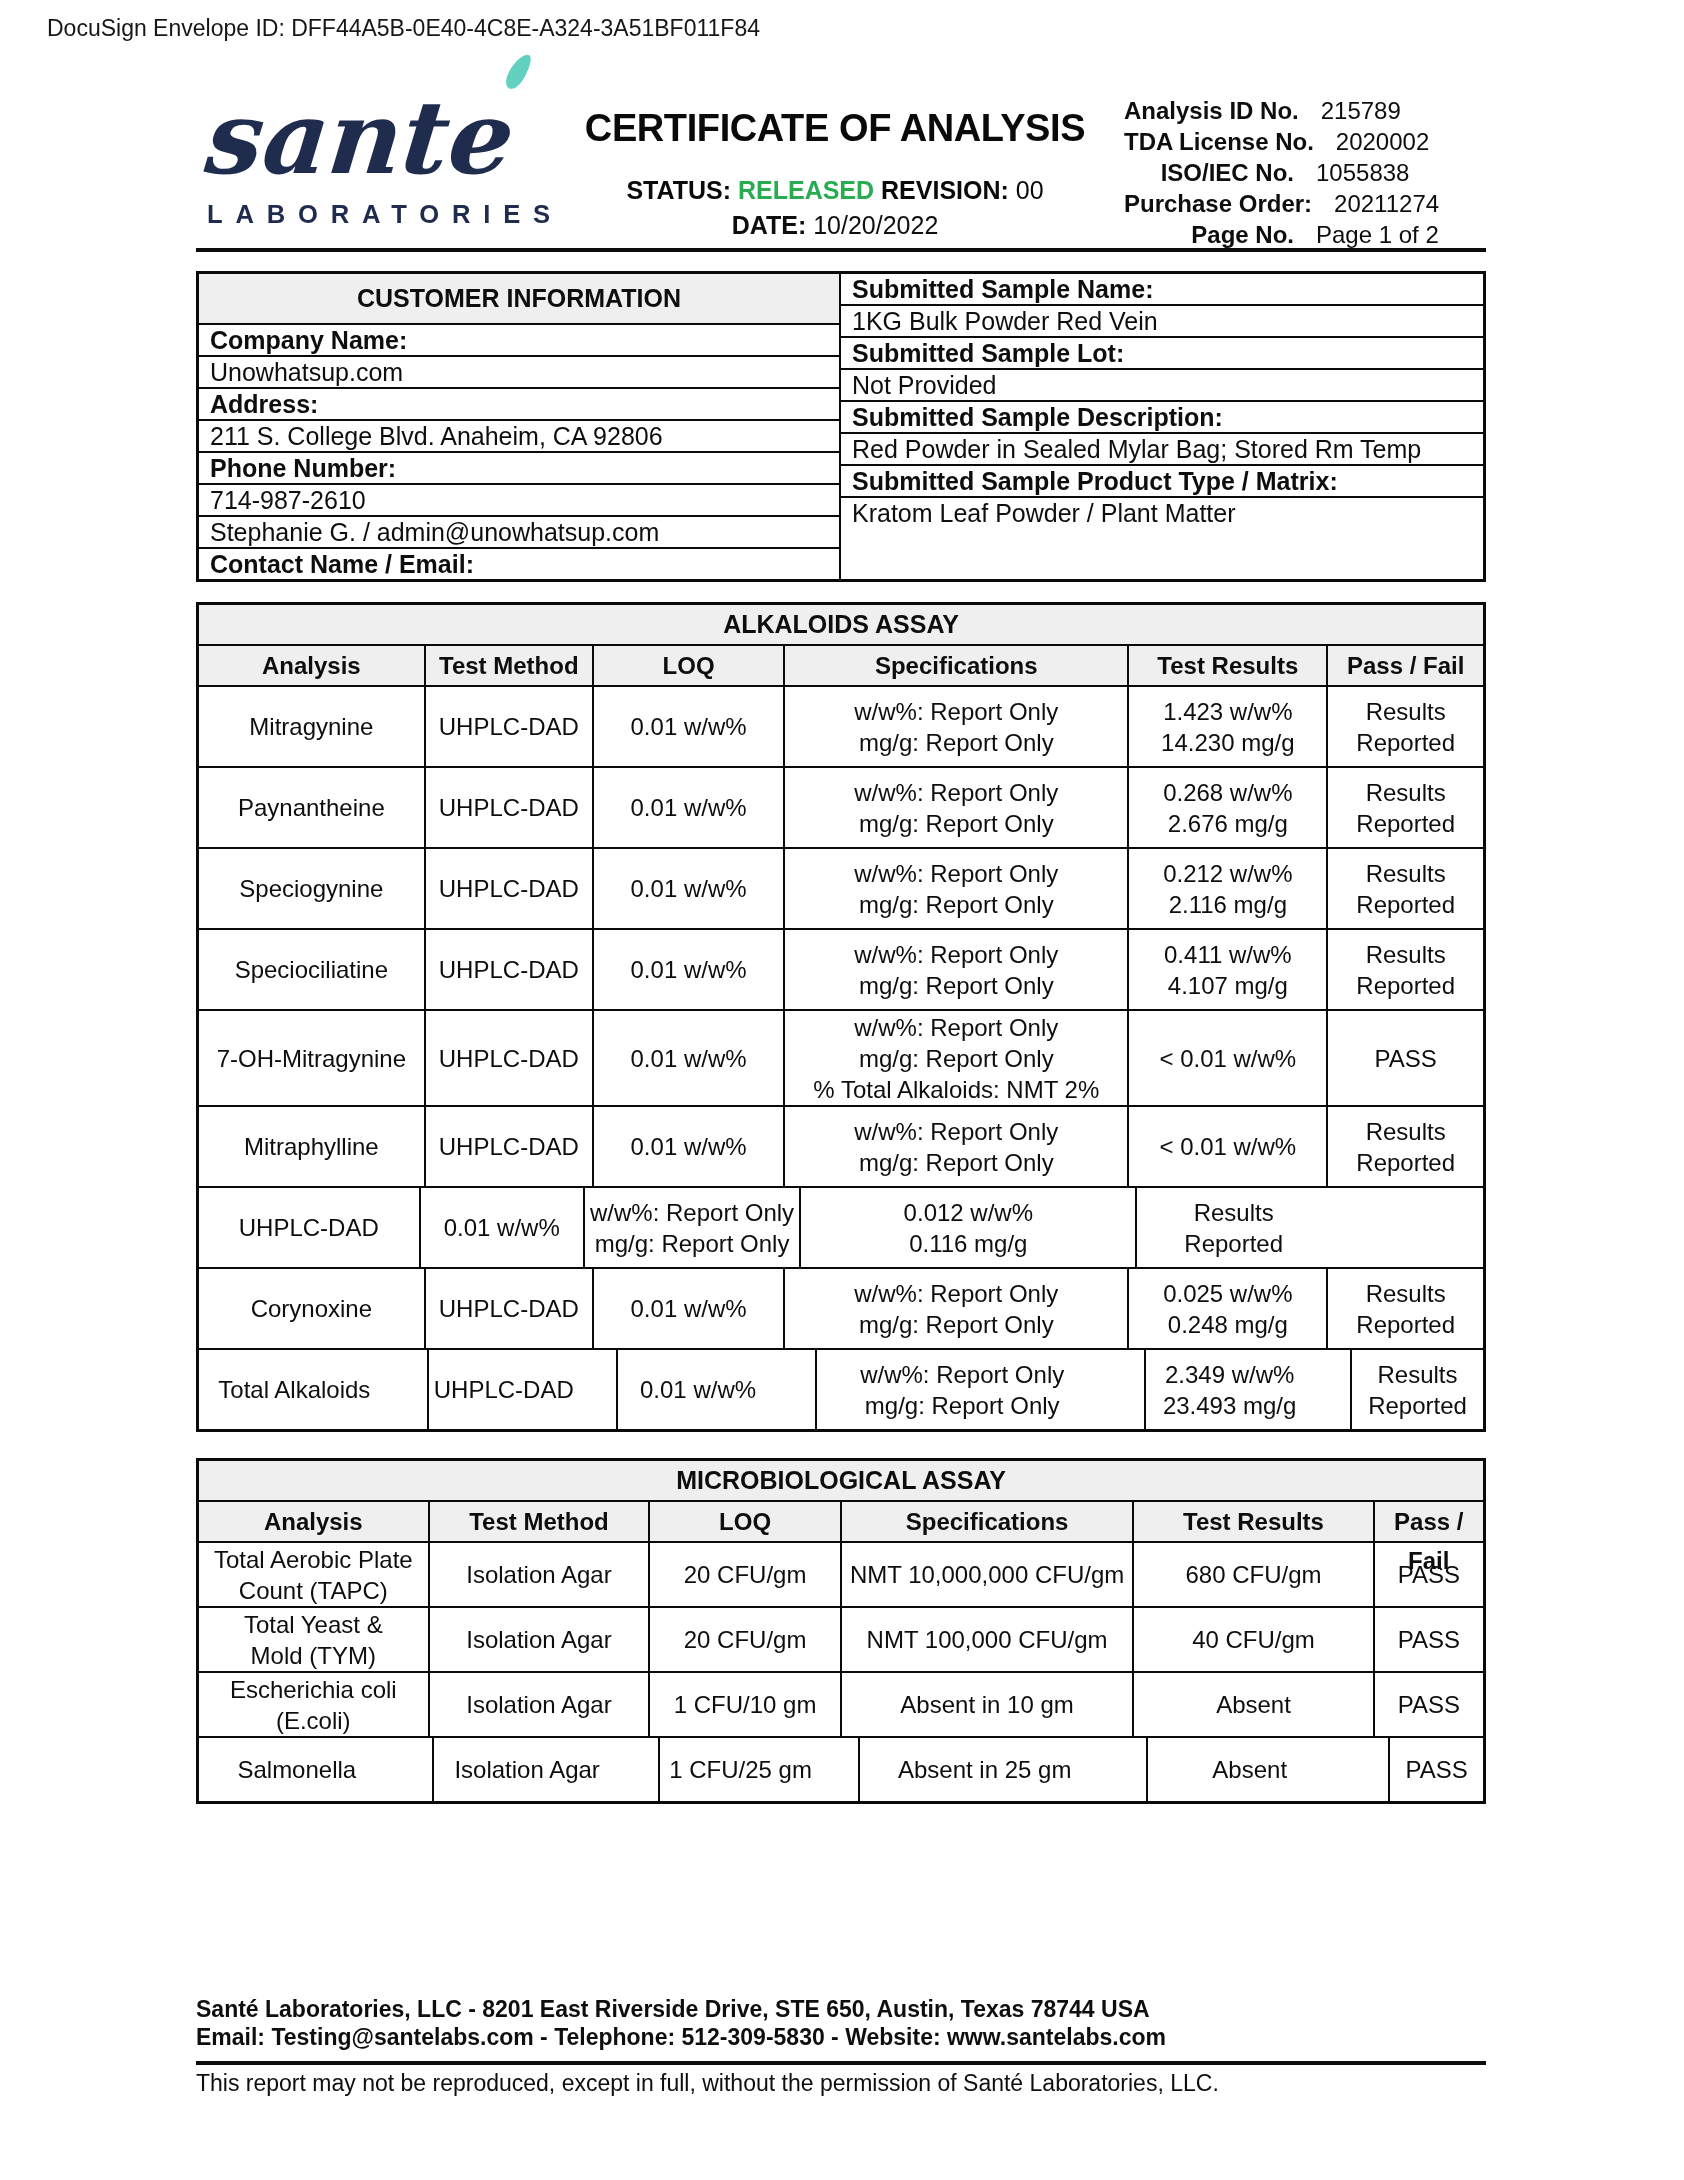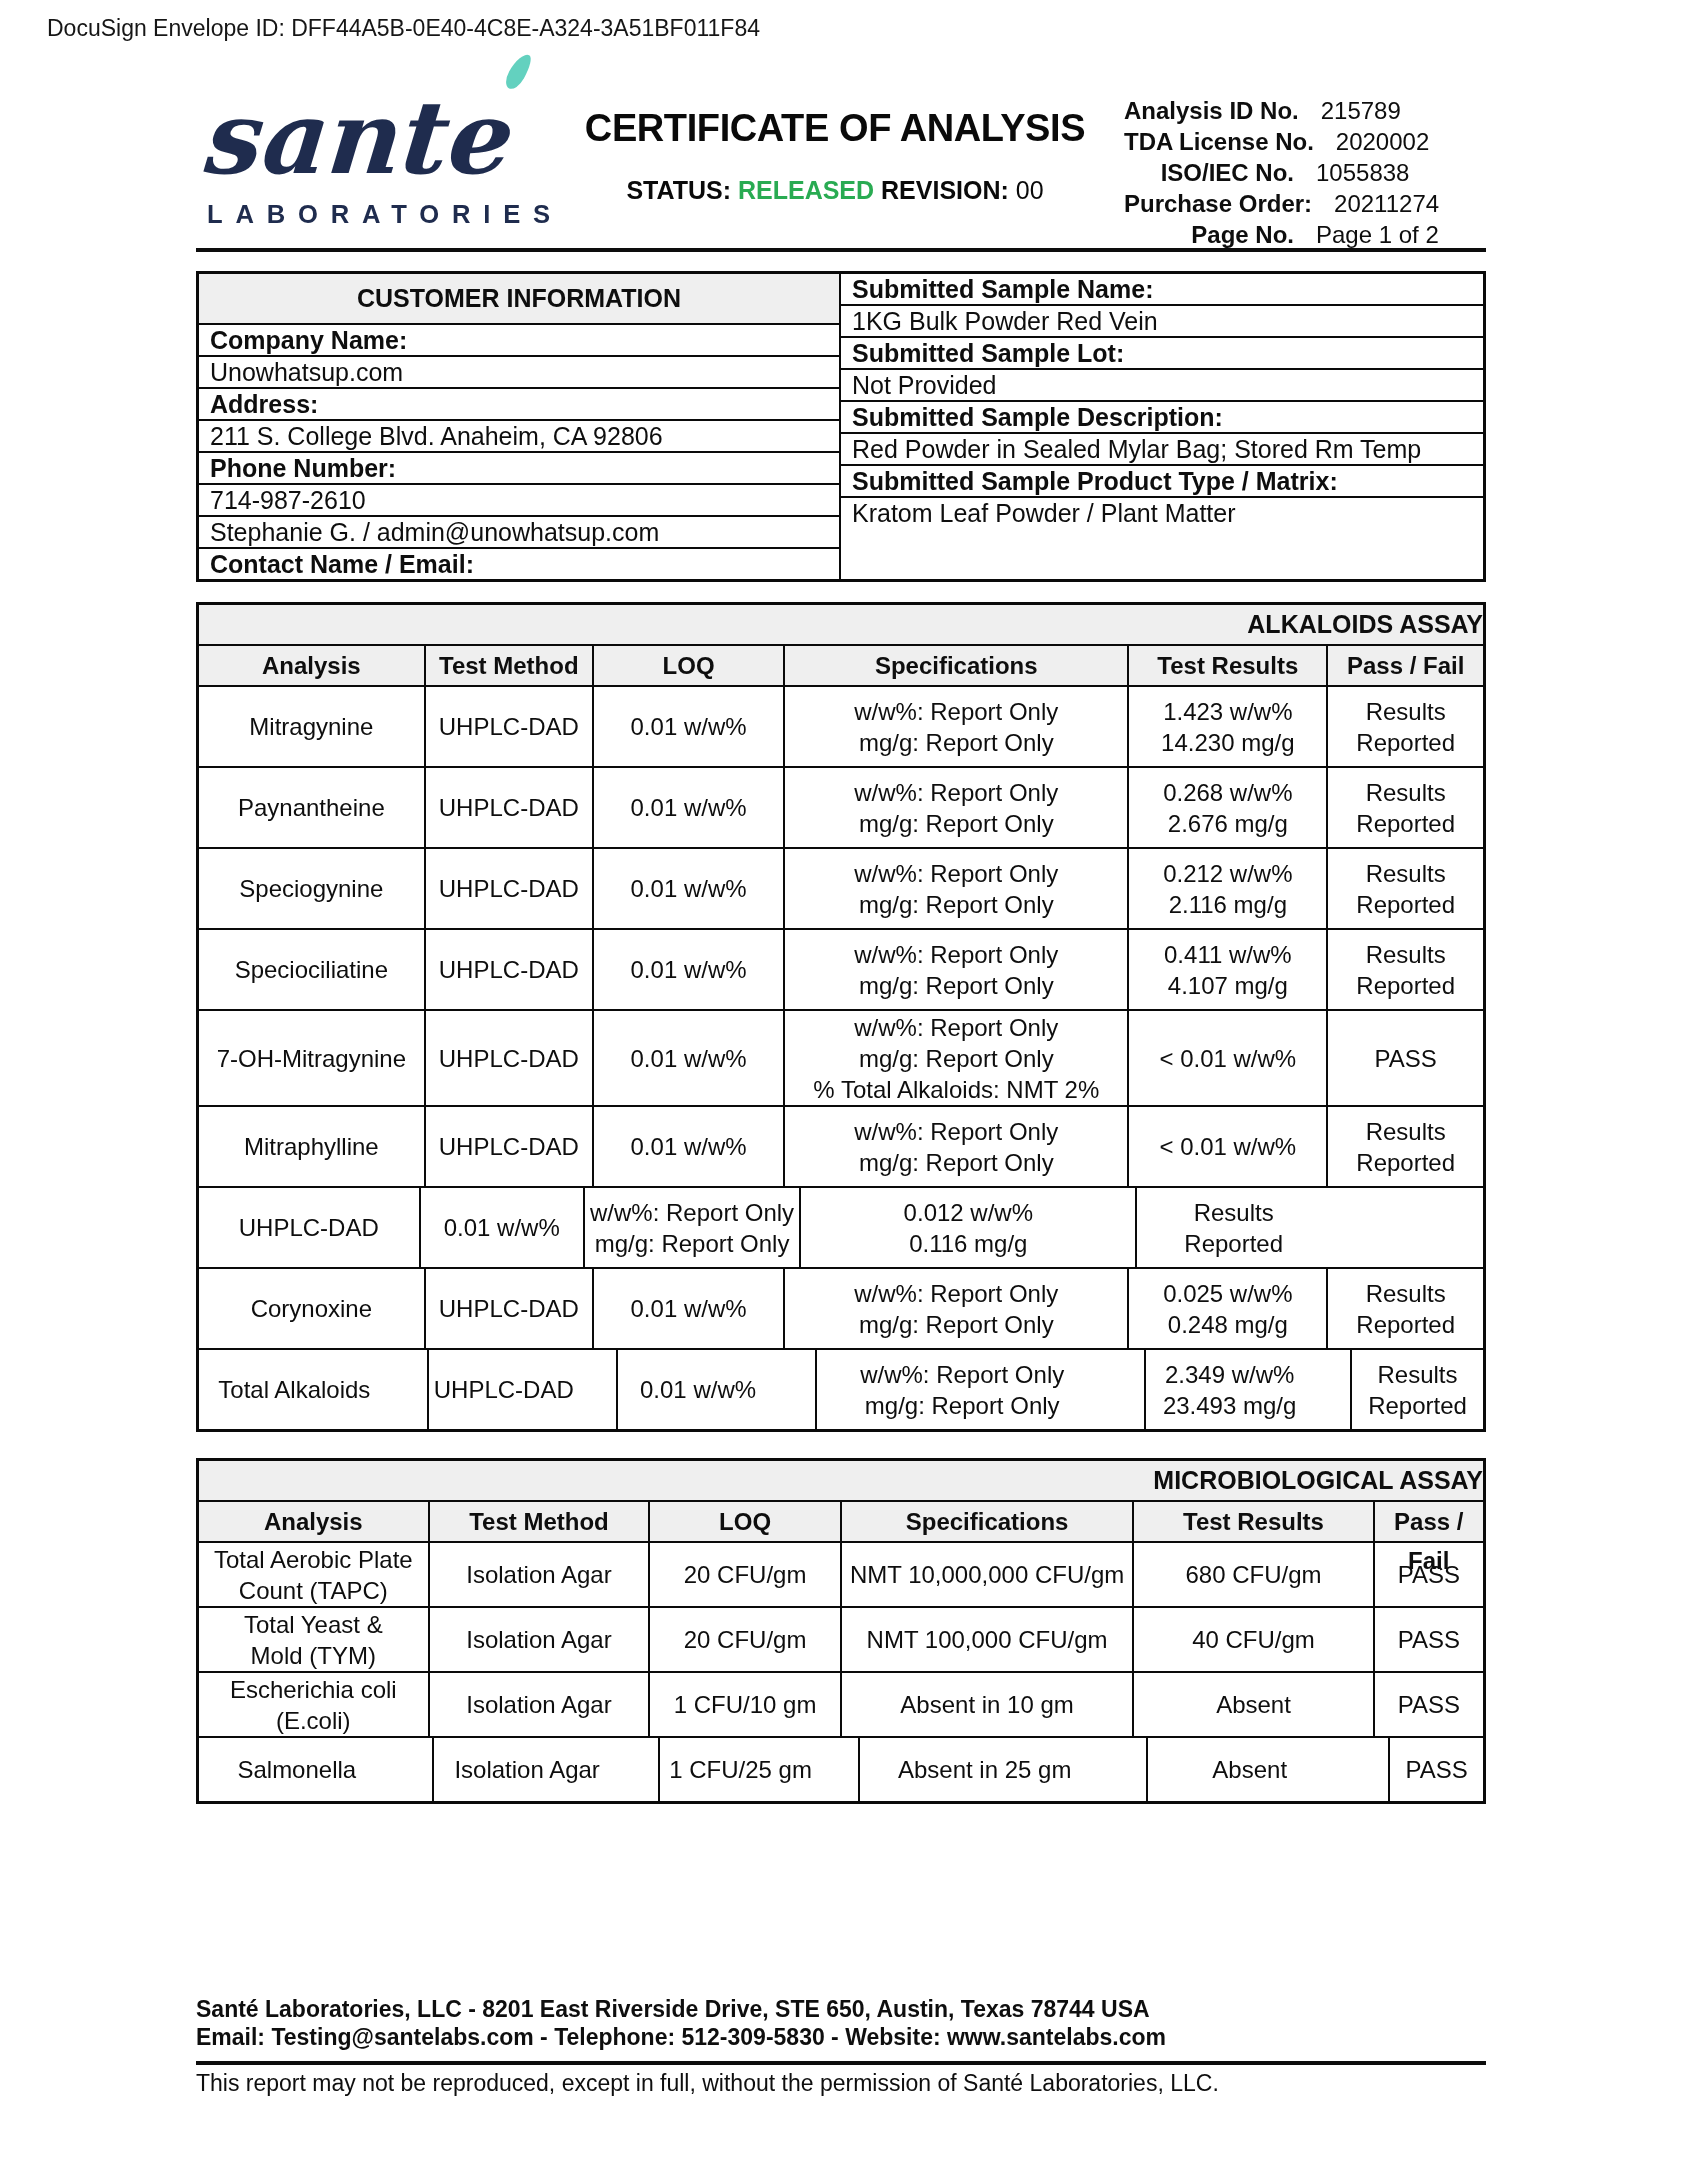--- a/index.html
+++ b/index.html
@@ -69,21 +69,21 @@
   }
   .info-row:last-child{border-bottom:none;}
   .info-row.label{font-weight:bold;}
   
   .assay{
     position:absolute;left:196px;width:1290px;
     border:3.4px solid #0a0a0a;box-sizing:border-box;background:#fff;
   }
   .assay-title{
     height:39px;line-height:39px;background:#efefef;
-    text-align:right;font-weight:bold;font-size:25px;
+    text-align:center;font-weight:bold;font-size:25px;
     border-bottom:2.6px solid #0a0a0a;
   }
   .t-head{display:grid;background:#efefef;border-bottom:2.6px solid #0a0a0a;}
   .th{
     height:39px;line-height:39px;text-align:center;
     font-weight:bold;font-size:24px;border-left:2.6px solid #0a0a0a;
   }
   .th:first-child{border-left:none;}
   .tr{display:grid;border-bottom:2.6px solid #0a0a0a;height:79px;}
   .tr:last-child{border-bottom:none;gap:37px;}
@@ -119,20 +119,24 @@
   </div>
 
   <div class="center-block">
     <div class="coa-title">CERTIFICATE OF ANALYSIS</div>
     <div class="status-line">
       <span class="b">STATUS:</span>
       <span class="released">RELEASED</span>
       <span class="b">REVISION:</span>
       <span>00</span>
     </div>
+    <div class="date-line">
+      <span class="b" style="font-weight:bold">DATE:</span>
+      <span>10/20/2022</span>
+    </div>
   </div>
 
   <div class="meta-block">
       <div class="meta-row">
         <div class="meta-label">Analysis ID No.</div>
         <div class="meta-value">215789</div>
       </div>
       <div class="meta-row">
         <div class="meta-label">TDA License No.</div>
         <div class="meta-value">2020002</div>

